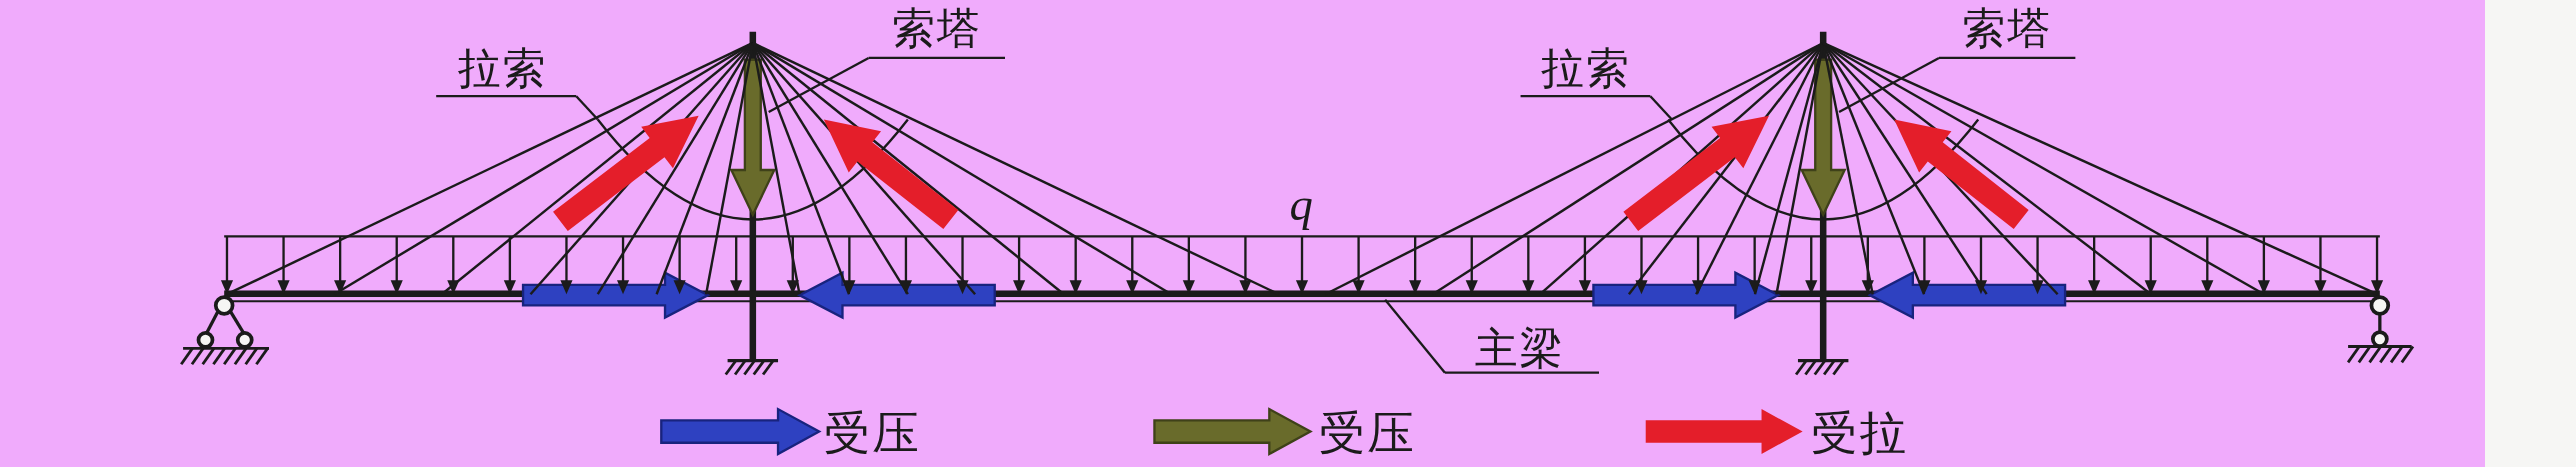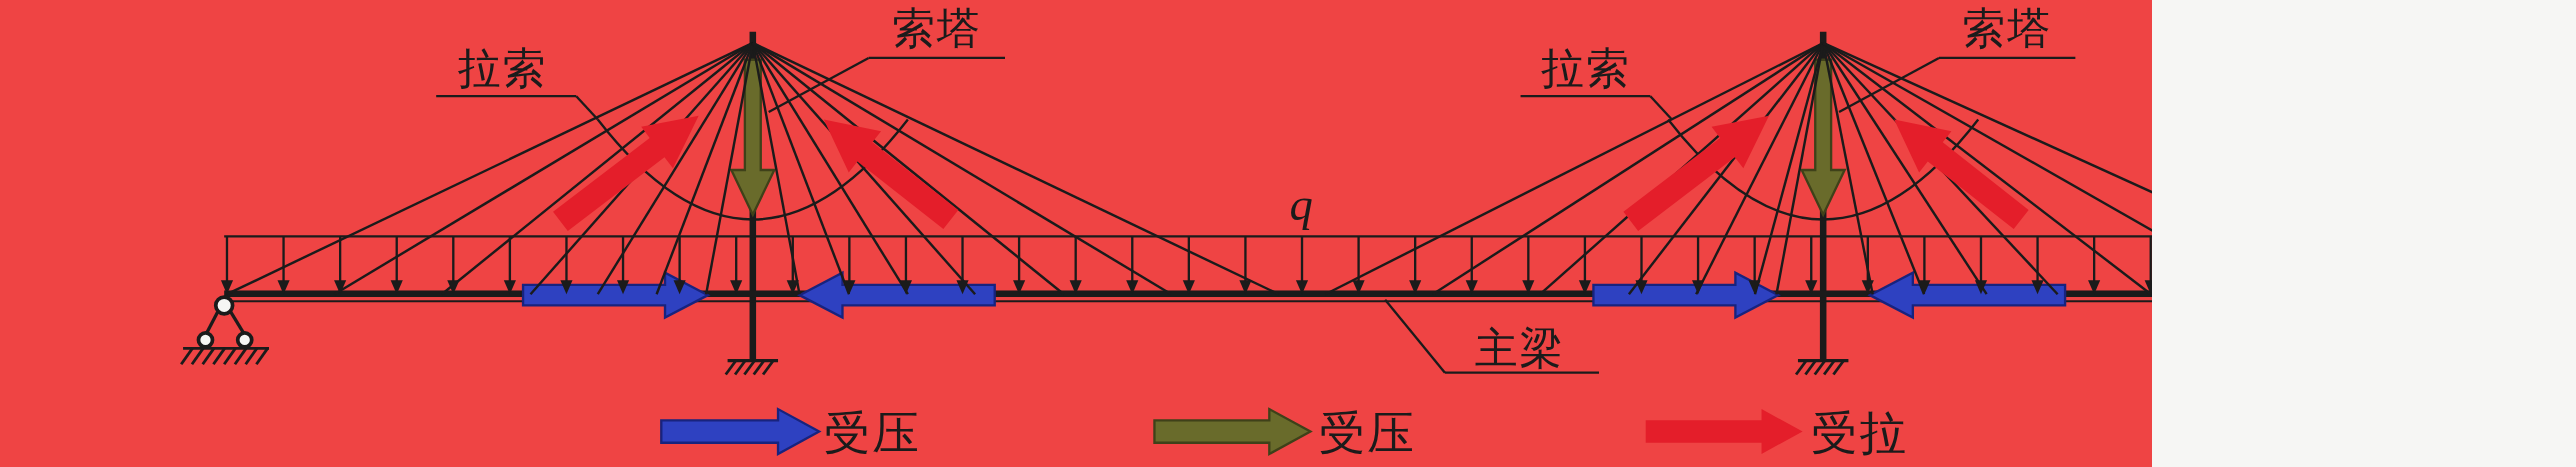--- a/index.html
+++ b/index.html
@@ -1,16 +1,16 @@
 <!DOCTYPE html>
 <html style="font-size:15px"><head>
 <meta charset="utf-8">
 <style>
   html,body{margin:0;padding:0;background:#f6f6f4;}
-  .stage{width:2152px;height:467px;position:relative;overflow:hidden;background:#ef4444;}
+  .stage{width:2485px;height:467px;position:relative;overflow:hidden;background:#f0abfc;}
   svg{display:block;}
   text{fill:#1b1b1b;font-family:"Liberation Serif","DejaVu Serif",serif;}
   .cjk{font-size:46px;letter-spacing:2px;}
   .qlab{font-size:50px;font-style:italic;}
   .legend-label{font-size:50px;letter-spacing:2px;}
 </style>
 </head>
 <body>
 
 <div class="stage">

